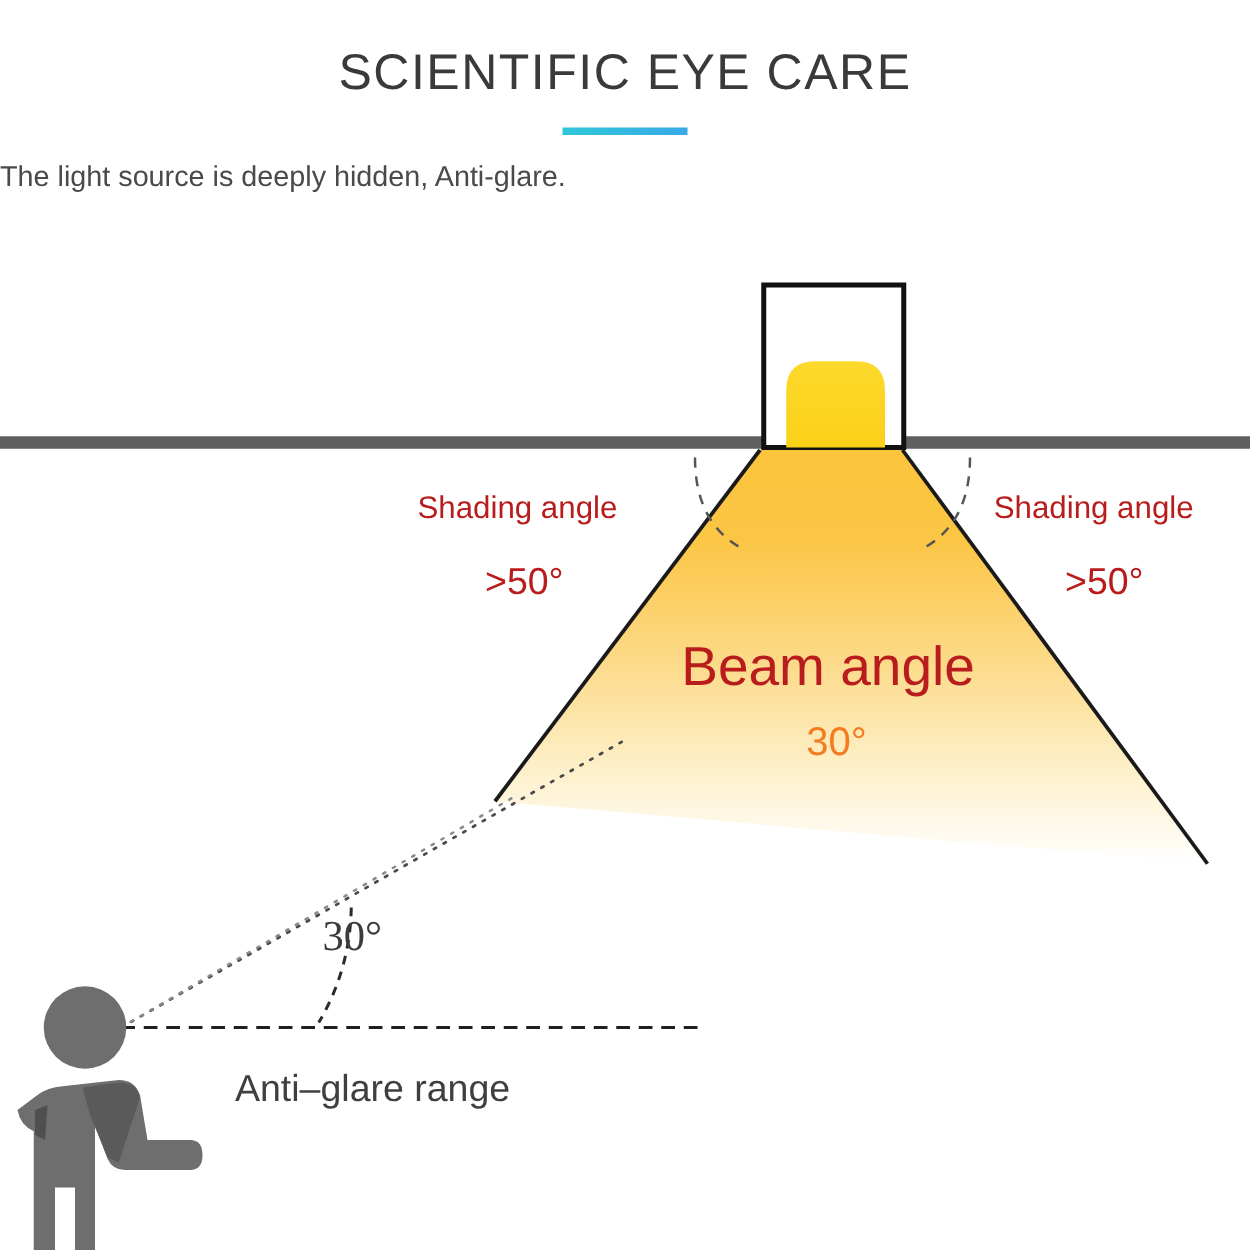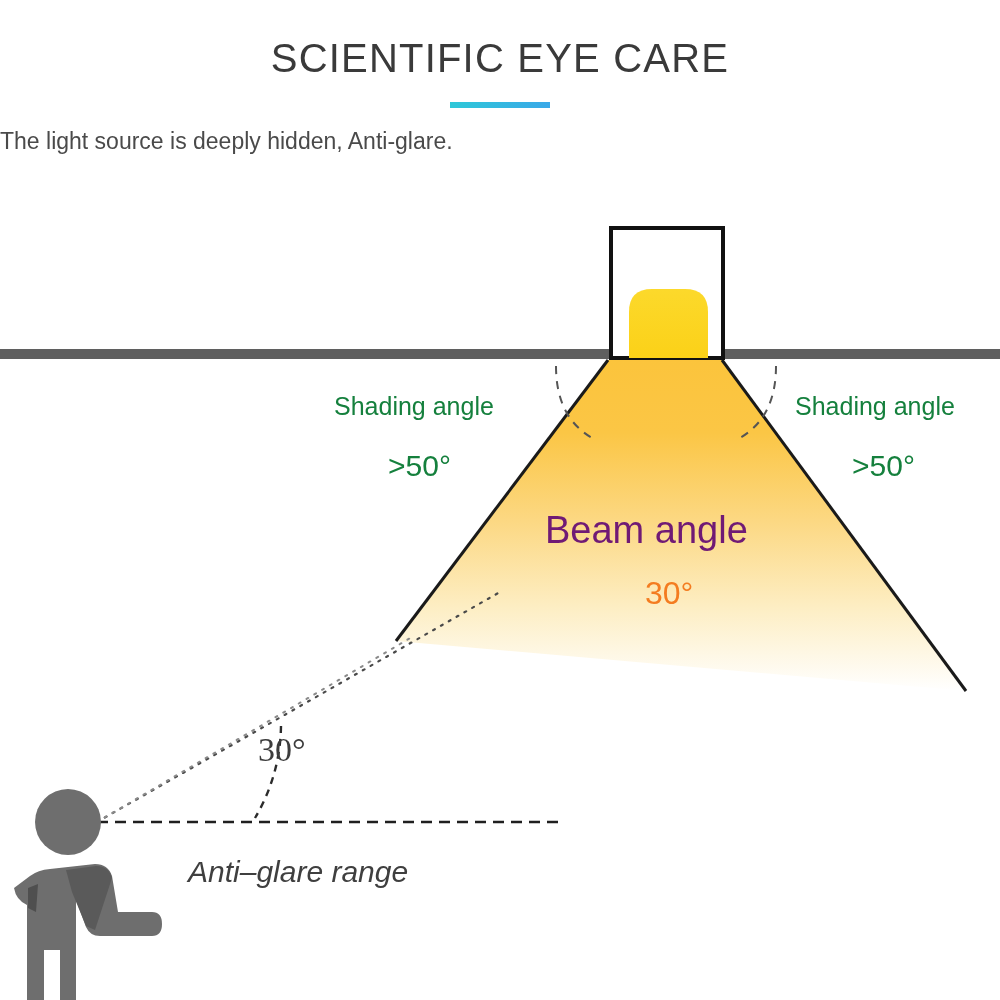--- a/index.html
+++ b/index.html
@@ -64,33 +64,33 @@
     position: absolute;
     left: 0;
     top: 0;
     width: 1000px;
     height: 1000px;
   }
 
   
   .lbl {
     position: absolute;
-    color: #15803d;
+    color: #b91c1c;
     line-height: 1.18;
     white-space: nowrap;
   }
   #shading-left-title  { left: 334px; top: 392px; font-size: 25px; }
   #shading-left-value  { left: 388px; top: 448px; font-size: 30px; }
   #shading-right-title { left: 795px; top: 392px; font-size: 25px; }
   #shading-right-value { left: 852px; top: 448px; font-size: 30px; }
 
   #beam-title {
     left: 545px; top: 508px;
-    font-size: 38px;
-    color: #701a75;
+    font-size: 44px;
+    color: #b91c1c;
     text-align: center;
   }
   #beam-value {
     left: 645px; top: 575px;
     font-size: 32px;
     color: #f47c20;
   }
 
   #angle30-label {
     left: 258px; top: 730px;
@@ -100,21 +100,20 @@
   }
 
   #antiglare-block {
     position: absolute;
     left: 188px;
     top: 852px;
     font-size: 30px;
     color: #3f3f3f;
     line-height: 1.32;
     white-space: nowrap;
-    font-style: italic;
   }
 </style>
 </head>
 <body>
 
 <div id="stage">
 
   <div id="header">
     <div id="page-title">SCIENTIFIC EYE CARE</div>
     <div id="title-divider"></div>

